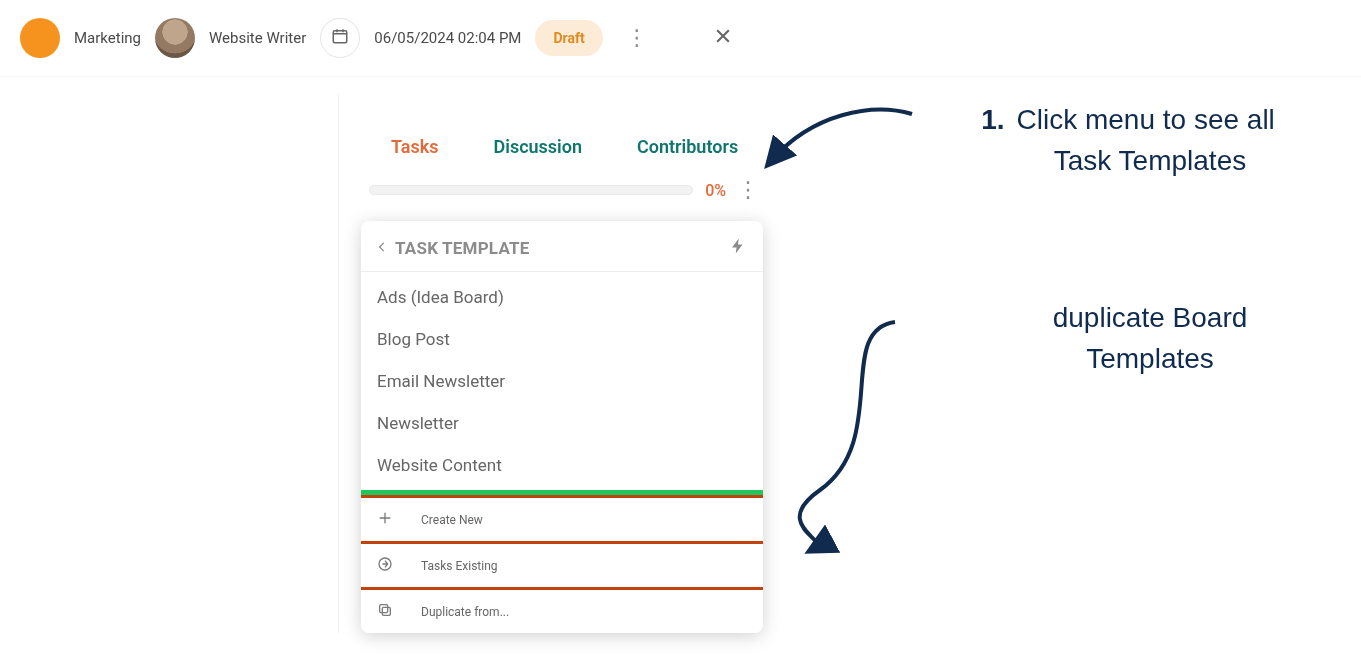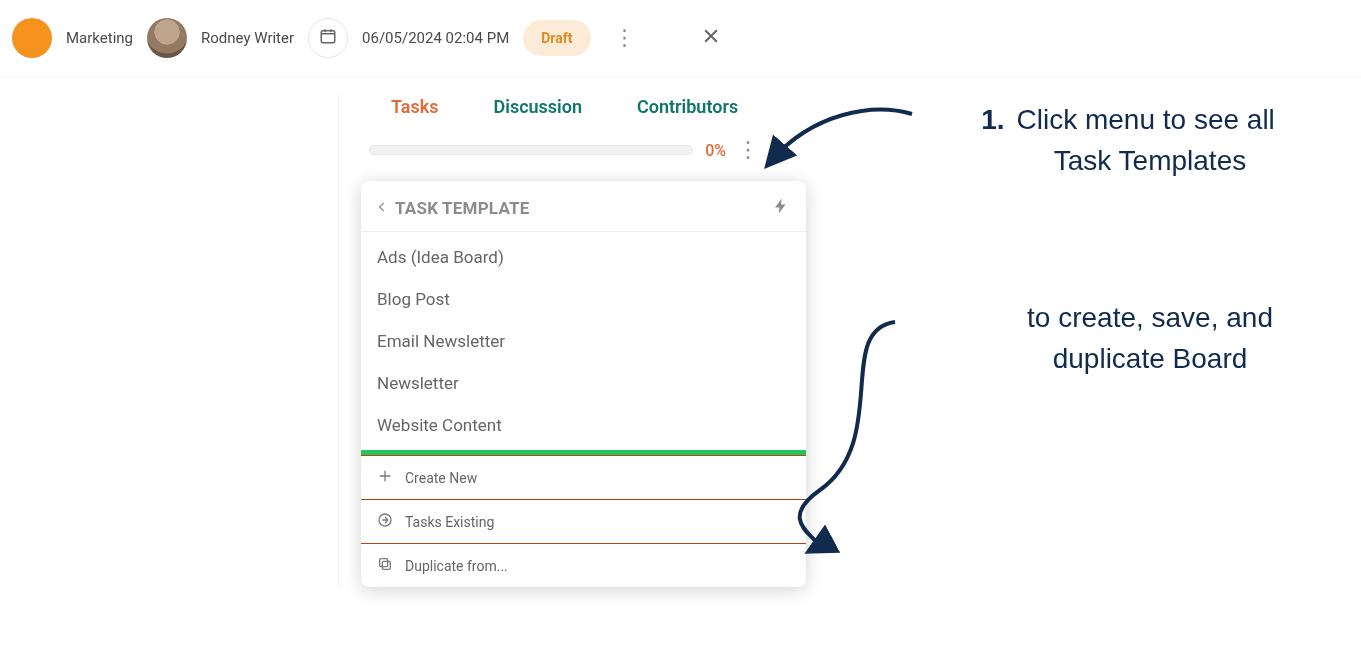--- a/index.html
+++ b/index.html
@@ -10,21 +10,21 @@
     background: #ffffff;
     position: relative;
     overflow: hidden;
   }
 
   
   .topbar {
     display: flex;
     align-items: center;
     gap: 14px;
-    padding: 18px 12px 18px 12px;
+    padding: 18px 12px 18px 20px;
     border-bottom: 1px solid rgba(0,0,0,0.03);
   }
   .orange-dot {
     width: 40px; height: 40px; border-radius: 50%; background: #f6921e;
     flex-shrink: 0;
   }
   .topbar .label { color: #4a4a4a; font-size: 15px; }
   .avatar {
     width: 40px; height: 40px; border-radius: 50%; flex-shrink: 0;
     background: radial-gradient(circle at 50% 35%, #bfa58b 0 38%, #947a63 39% 65%, #6a5745 66% 100%);
@@ -54,20 +54,21 @@
     width: 434px;
     border-left: 1px solid rgba(0,0,0,0.05);
     padding-left: 0;
   }
   .panel-tabs {
     display: flex;
     align-items: flex-end;
     gap: 55px;
     padding: 2px 30px 12px 52px;
     color: #8c8c8c;
+    margin-top: 40px;
   }
   .tab { font-size: 18px; font-weight: 600; color: #0f766e; cursor: pointer; }
   .tab.active { color: #e46a3a; }
   .progress-row {
     display: flex; align-items: center; gap: 12px;
     padding: 10px 14px 10px 30px;
   }
   .progress-bar {
     flex: 1; height: 10px; border-radius: 8px;
     background: #f2f2f2; border: 1px solid #e8e8e8;
@@ -75,41 +76,41 @@
   .progress-pct { color: #e46a3a; font-size: 16px; font-weight: 500; }
   .kebab-mini { width: 20px; display:flex; align-items:center; justify-content:center; cursor:pointer; }
 
   
   .card {
     margin: 10px 8px 0 22px;
     background: #fff;
     border-radius: 8px;
     box-shadow: 0 3px 18px rgba(0,0,0,0.18);
     overflow: hidden;
-    width: 445px;
+    width: 402px;
   }
   .card-header {
     display: flex; align-items: center; justify-content: space-between;
     padding: 16px 16px 12px 14px;
     border-bottom: 1px solid #eee;
   }
   .card-header-left { display:flex; align-items:center; gap:6px; color:#8c8c8c; }
   .card-header-title { font-size: 17px; font-weight: 700; letter-spacing: .2px; color:#8c8c8c; }
   .bolt svg { width: 18px; height: 18px; fill: #8c8c8c; }
   .chev-left svg { width: 14px; height: 14px; stroke: #8c8c8c; stroke-width: 2.2; fill:none; }
 
   .tpl-list { padding: 4px 0; border-bottom: 5px solid #22c55e; }
   .tpl-item {
     padding: 11px 16px; font-size: 17px; color: #666; cursor: pointer;
   }
 
   .action-item {
-    display: flex; align-items: center; gap: 12px;
-    padding: 12px 16px; font-size: 14px; color: #666;
-    border-top: 1px solid #c2410c; cursor: pointer;
+    display: flex; align-items: center; gap: 28px;
+    padding: 12px 16px; font-size: 12px; color: #666;
+    border-top: 3px solid #c2410c; cursor: pointer;
   }
   .action-item:first-of-type { border-top: none; }
   .action-icon svg { width: 16px; height: 16px; stroke: #7a7a7a; fill: none; stroke-width: 2; }
 
   
   .anno {
     position: absolute;
     color: #102b4e;
     font-size: 28px;
     line-height: 1.45;
@@ -128,21 +129,21 @@
   .arrow-path { fill:none; stroke:#102b4e; stroke-width:4; }
 </style>
 </head>
 <body>
 
 <div class="topbar">
   <div class="orange-dot"></div>
   <span class="label">Marketing</span>
 
   <div class="avatar"></div>
-  <span class="label">Rodney Writer</span>
+  <span class="label">Website Writer</span>
 
   <div class="date-icon-wrap">
     <span>
       <svg width="18" height="18" viewBox="0 0 24 24" fill="none" stroke="#666" stroke-width="2">
         <rect x="3" y="5" width="18" height="16" rx="2"></rect>
           <path d="M3 9h18M8 3v4M16 3v4"></path>
       </svg>
     </span>
   </div>
   <span class="label">06/05/2024 02:04 PM</span>
@@ -249,15 +250,15 @@
   </defs>
   <path class="arrow-path" d="M235,12 C175,20 230,130 160,180 C110,215 170,230 155,238" marker-end="url(#ah2)"></path>
 </svg>
 
 <div class="anno anno-1">
   <span class="anno-line first"><span class="num">1.</span><span>Click menu to see all</span></span>
   <span class="anno-line">Task Templates</span>
 </div>
 
 <div class="anno anno-2">
-  <span class="anno-line">to create, save, and</span>
   <span class="anno-line">duplicate Board</span>
+  <span class="anno-line">Templates</span>
 </div>
 
 </body></html>

